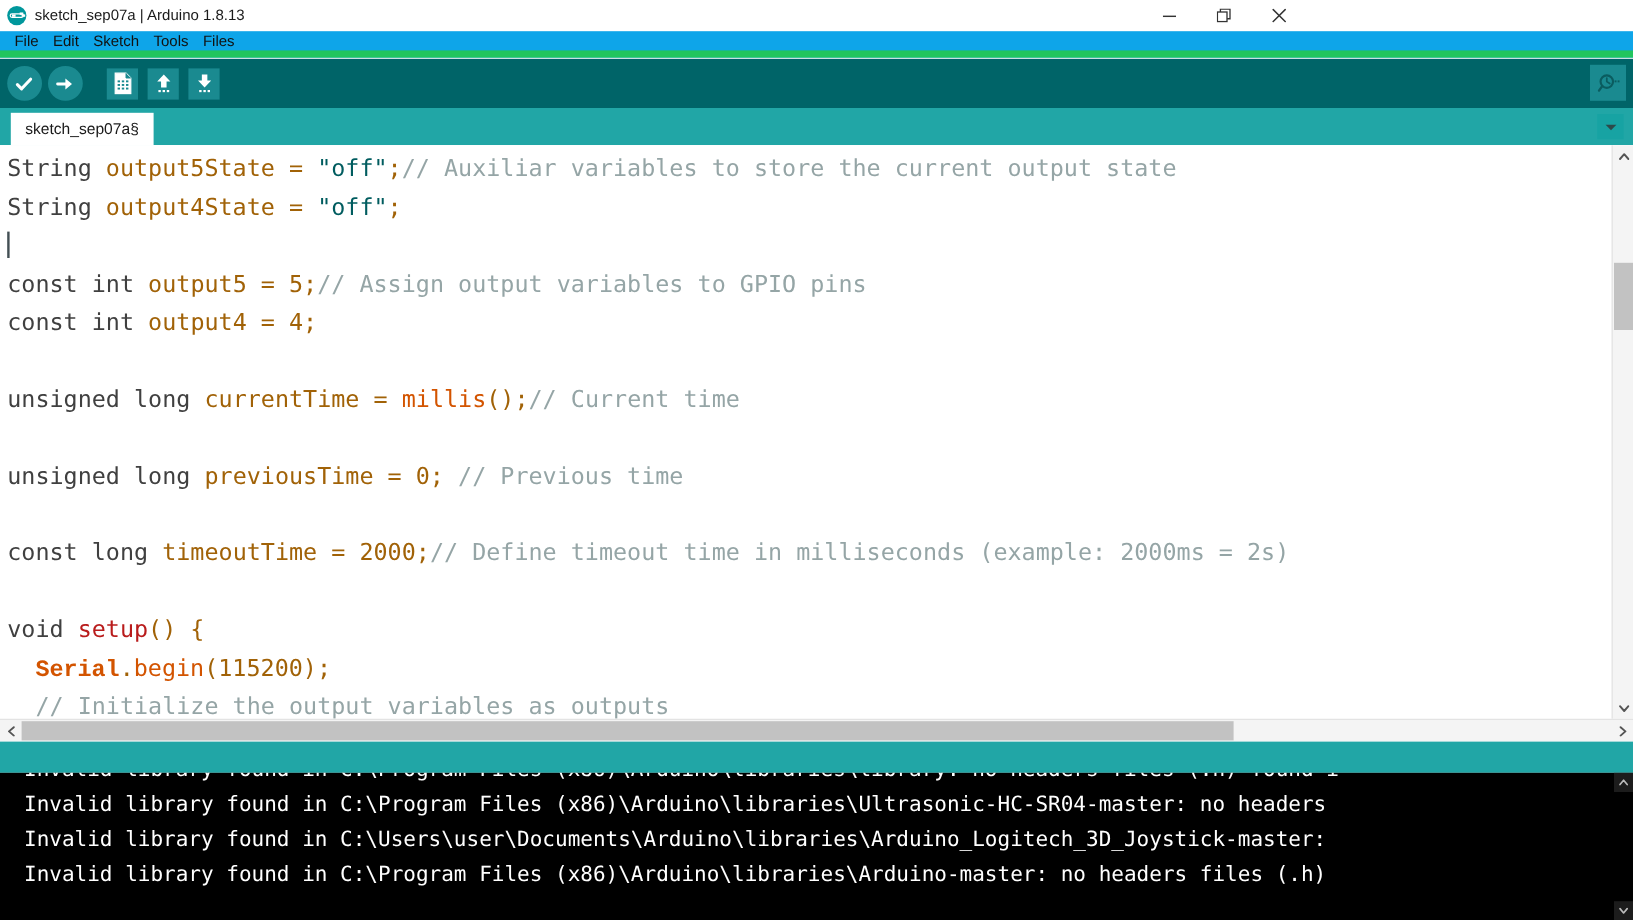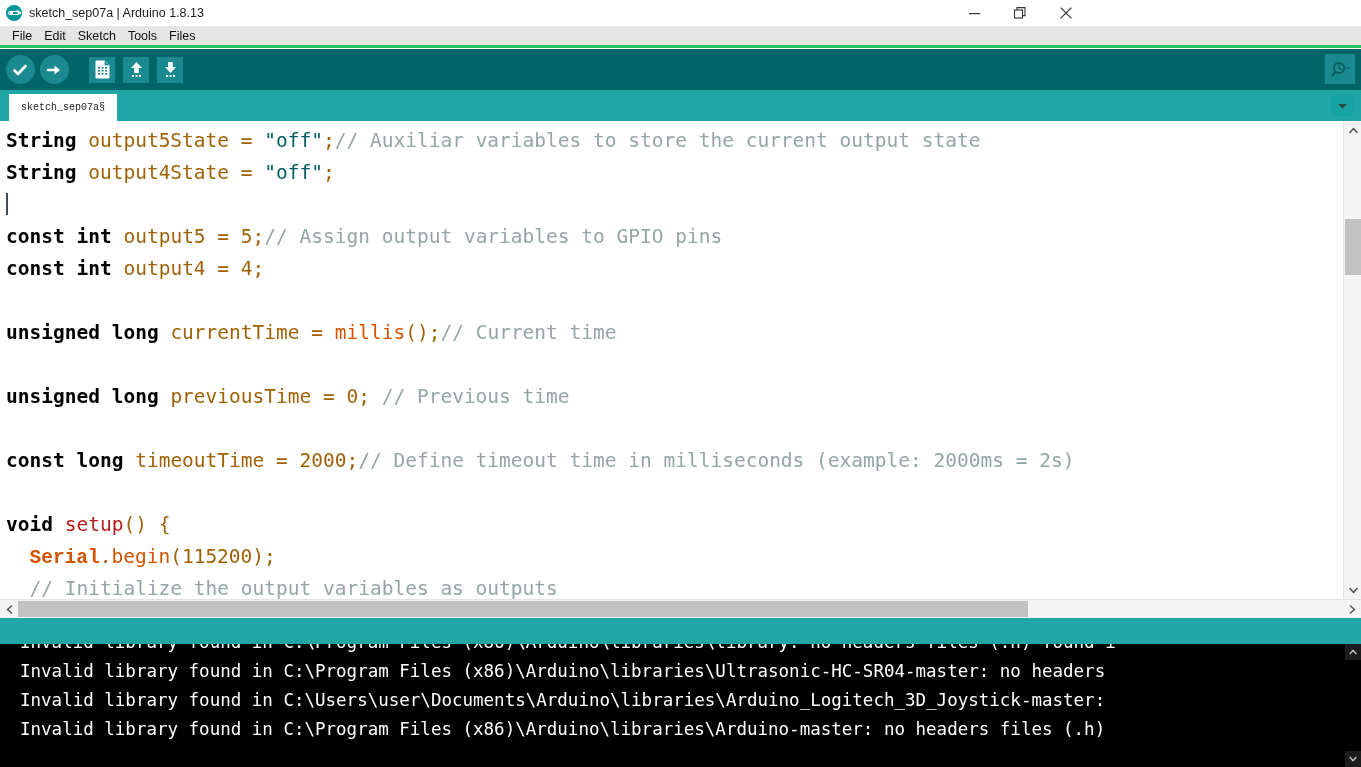--- a/index.html
+++ b/index.html
@@ -71,26 +71,26 @@
     align-items: center;
     justify-content: center;
     color: #333;
   }
 
   
   .menubar {
     position: absolute;
     top: 26px; left: 0;
     width: 1361px; height: 22px;
-    background: #e5e5e5;
+    background: #0ea5e9;
     display: flex;
     align-items: center;
     padding-left: 6px;
     box-sizing: border-box;
-    border-bottom: 3px solid #22c55e;
+    border-bottom: 6px solid #22c55e;
   }
   .menu-item {
     font-size: 12.5px;
     color: #111;
     padding: 2px 6px;
     white-space: nowrap;
   }
 
   
   .toolbar {
@@ -147,24 +147,23 @@
     position: absolute;
     left: 9px; top: 4px;
     height: 27px;
     background: #ffffff;
     display: flex;
     align-items: center;
     padding: 0 12px;
     box-sizing: border-box;
   }
   .sketch-tab .tab-label {
-    font-size: 10px;
+    font-size: 13px;
     color: #1a1a1a;
     white-space: nowrap;
-    font-family: Liberation Mono, monospace;
   }
   .tab-dropdown {
     position: absolute;
     right: 8px; top: 5px;
     width: 22px; height: 21px;
     background: #17A3A3;
     display: flex;
     align-items: center;
     justify-content: center;
   }
@@ -188,21 +187,21 @@
   .code {
     font-family: "DejaVu Sans Mono", "Liberation Mono", monospace;
     font-size: 19.5px;
     line-height: 32px;
     padding: 4px 0 0 6px;
     white-space: pre;
     color: #434f54;
     letter-spacing: 0px;
   }
   .code-line { height: 32px; white-space: pre; }
-  .kw   { color: #000000; font-weight: bold; }
+  .kw   { color: #404040; }
   .fn   { color: #D35400; }
   .fnb  { color: #D35400; font-weight: bold; font-family: Liberation Mono, monospace; }
   .sfn  { color: #b91c1c; }
   .str  { color: #005C5F; }
   .com  { color: #95a5a6; }
   .plain{ color: #a16207; }
   .caret {
     display: inline-block;
     width: 2px;
     height: 22px;

